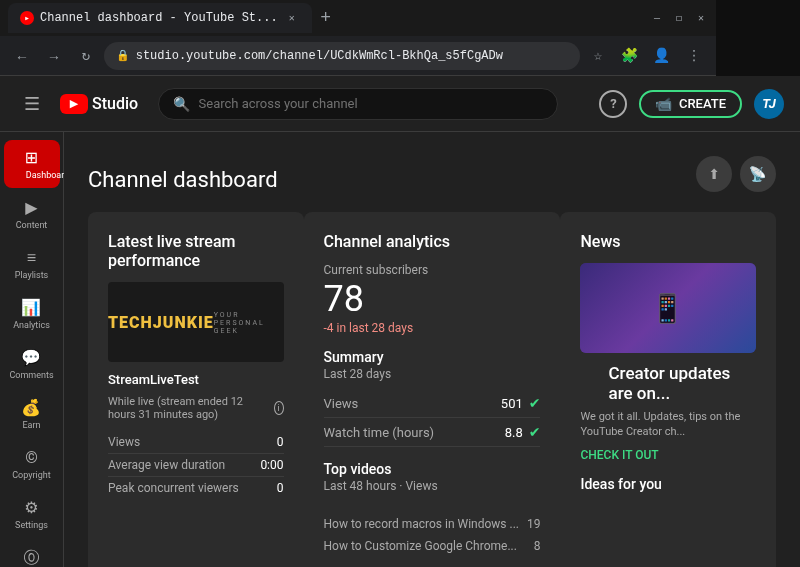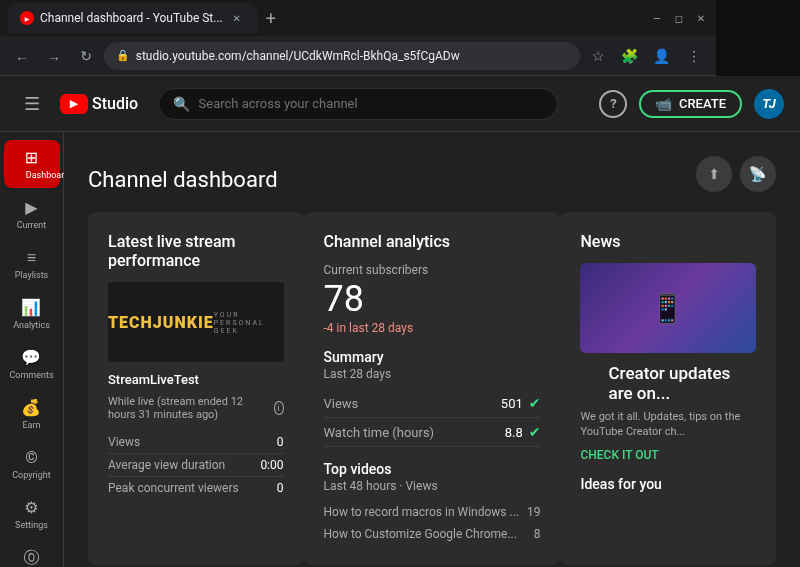--- a/index.html
+++ b/index.html
@@ -1,19 +1,19 @@
 <!DOCTYPE html>
 <html><head>
   <meta charset="utf-8">
   <style>
     * { box-sizing: border-box; margin: 0; padding: 0; }
     body { font-family: 'Roboto', Arial, sans-serif; background: #0f0f0f; color: #fff; width: 800px; height: 567px; overflow: hidden; font-size: 13px; }
 
     
-    .browser-chrome { background: #a21caf; width: 716px; }
+    .browser-chrome { background: #a21caf; width: 716px; font-family: Liberation Mono, monospace; }
     .browser-tab-bar { display: flex; align-items: center; height: 36px; padding: 0 8px; background: #1a1a1a; }
     .browser-tab { display: flex; align-items: center; background: #202124; border-radius: 8px 8px 0 0; padding: 0 12px; height: 30px; font-size: 12px; color: #e8eaed; min-width: 180px; gap: 6px; }
     .browser-tab .favicon { width: 14px; height: 14px; background: #ff0000; border-radius: 50%; display: flex; align-items: center; justify-content: center; }
     .browser-tab .favicon::after { content: '▶'; font-size: 6px; color: white; }
     .close-tab { margin-left: auto; width: 16px; height: 16px; display: flex; align-items: center; justify-content: center; border-radius: 50%; cursor: pointer; font-size: 10px; color: #9aa0a6; }
     .new-tab-btn { width: 28px; height: 28px; display: flex; align-items: center; justify-content: center; color: #9aa0a6; font-size: 18px; cursor: pointer; }
     .window-controls { margin-left: auto; display: flex; gap: 8px; align-items: center; }
     .win-ctrl { width: 14px; height: 14px; border-radius: 2px; display: flex; align-items: center; justify-content: center; font-size: 10px; color: #9aa0a6; cursor: pointer; }
 
     .browser-toolbar { display: flex; align-items: center; height: 40px; padding: 4px 8px; background: #202124; gap: 4px; border-bottom: 1px solid #3c3c3c; }
@@ -90,21 +90,21 @@
     .subscribers-change { font-size: 12px; color: #f28b82; margin-bottom: 14px; }
     .summary-title { font-size: 14px; font-weight: 500; color: #fff; margin-bottom: 2px; }
     .summary-period { font-size: 12px; color: #aaa; margin-bottom: 8px; }
     .metric-row { display: flex; justify-content: space-between; align-items: center; padding: 6px 0; border-bottom: 1px solid #3c3c3c; }
     .metric-row:last-child { border-bottom: none; }
     .metric-label { font-size: 13px; color: #aaa; }
     .metric-right { display: flex; align-items: center; gap: 6px; }
     .metric-value { font-size: 13px; color: #fff; text-align: center; }
     .check-icon { color: #3ddc84; font-size: 14px; }
     .top-videos-title { font-size: 14px; font-weight: 500; color: #fff; margin-top: 14px; margin-bottom: 2px; }
-    .top-videos-period { font-size: 12px; color: #aaa; margin-bottom: 8px; }
+    .top-videos-period { font-size: 12px; color: #aaa; margin-bottom: 20px; }
     .video-row { display: flex; justify-content: space-between; padding: 4px 0; font-size: 12px; }
     .video-title { color: #aaa; flex: 1; overflow: hidden; text-overflow: ellipsis; white-space: nowrap; margin-right: 8px; }
     .video-views { color: #aaa; }
 
     
     .news-card { }
     .news-thumbnail { background: #3a2a6a; border-radius: 6px; height: 90px; margin-bottom: 10px; display: flex; align-items: center; justify-content: center; overflow: hidden; position: relative; }
     .news-thumb-content { width: 100%; height: 100%; background: linear-gradient(135deg, #3a2a7a 0%, #6a3aa0 50%, #2a4a9a 100%); display: flex; align-items: center; justify-content: center; position: relative; }
     .news-icon { font-size: 28px; opacity: 0.8; }
     .news-title { font-size: 17px; font-weight: 500; color: #fff; margin-bottom: 6px; margin-left: 28px; }
@@ -170,21 +170,21 @@
 
   <div class="yt-body">
 
     <div class="sidebar">
       <div class="sidebar-item active">
         <span class="sidebar-icon">⊞</span>
         <span class="sidebar-label">Dashboard</span>
       </div>
       <div class="sidebar-item">
         <span class="sidebar-icon">▶</span>
-        <span class="sidebar-label">Current</span>
+        <span class="sidebar-label">Content</span>
       </div>
       <div class="sidebar-item">
         <span class="sidebar-icon">≡</span>
         <span class="sidebar-label">Playlists</span>
       </div>
       <div class="sidebar-item">
         <span class="sidebar-icon">📊</span>
         <span class="sidebar-label">Analytics</span>
       </div>
       <div class="sidebar-item">

